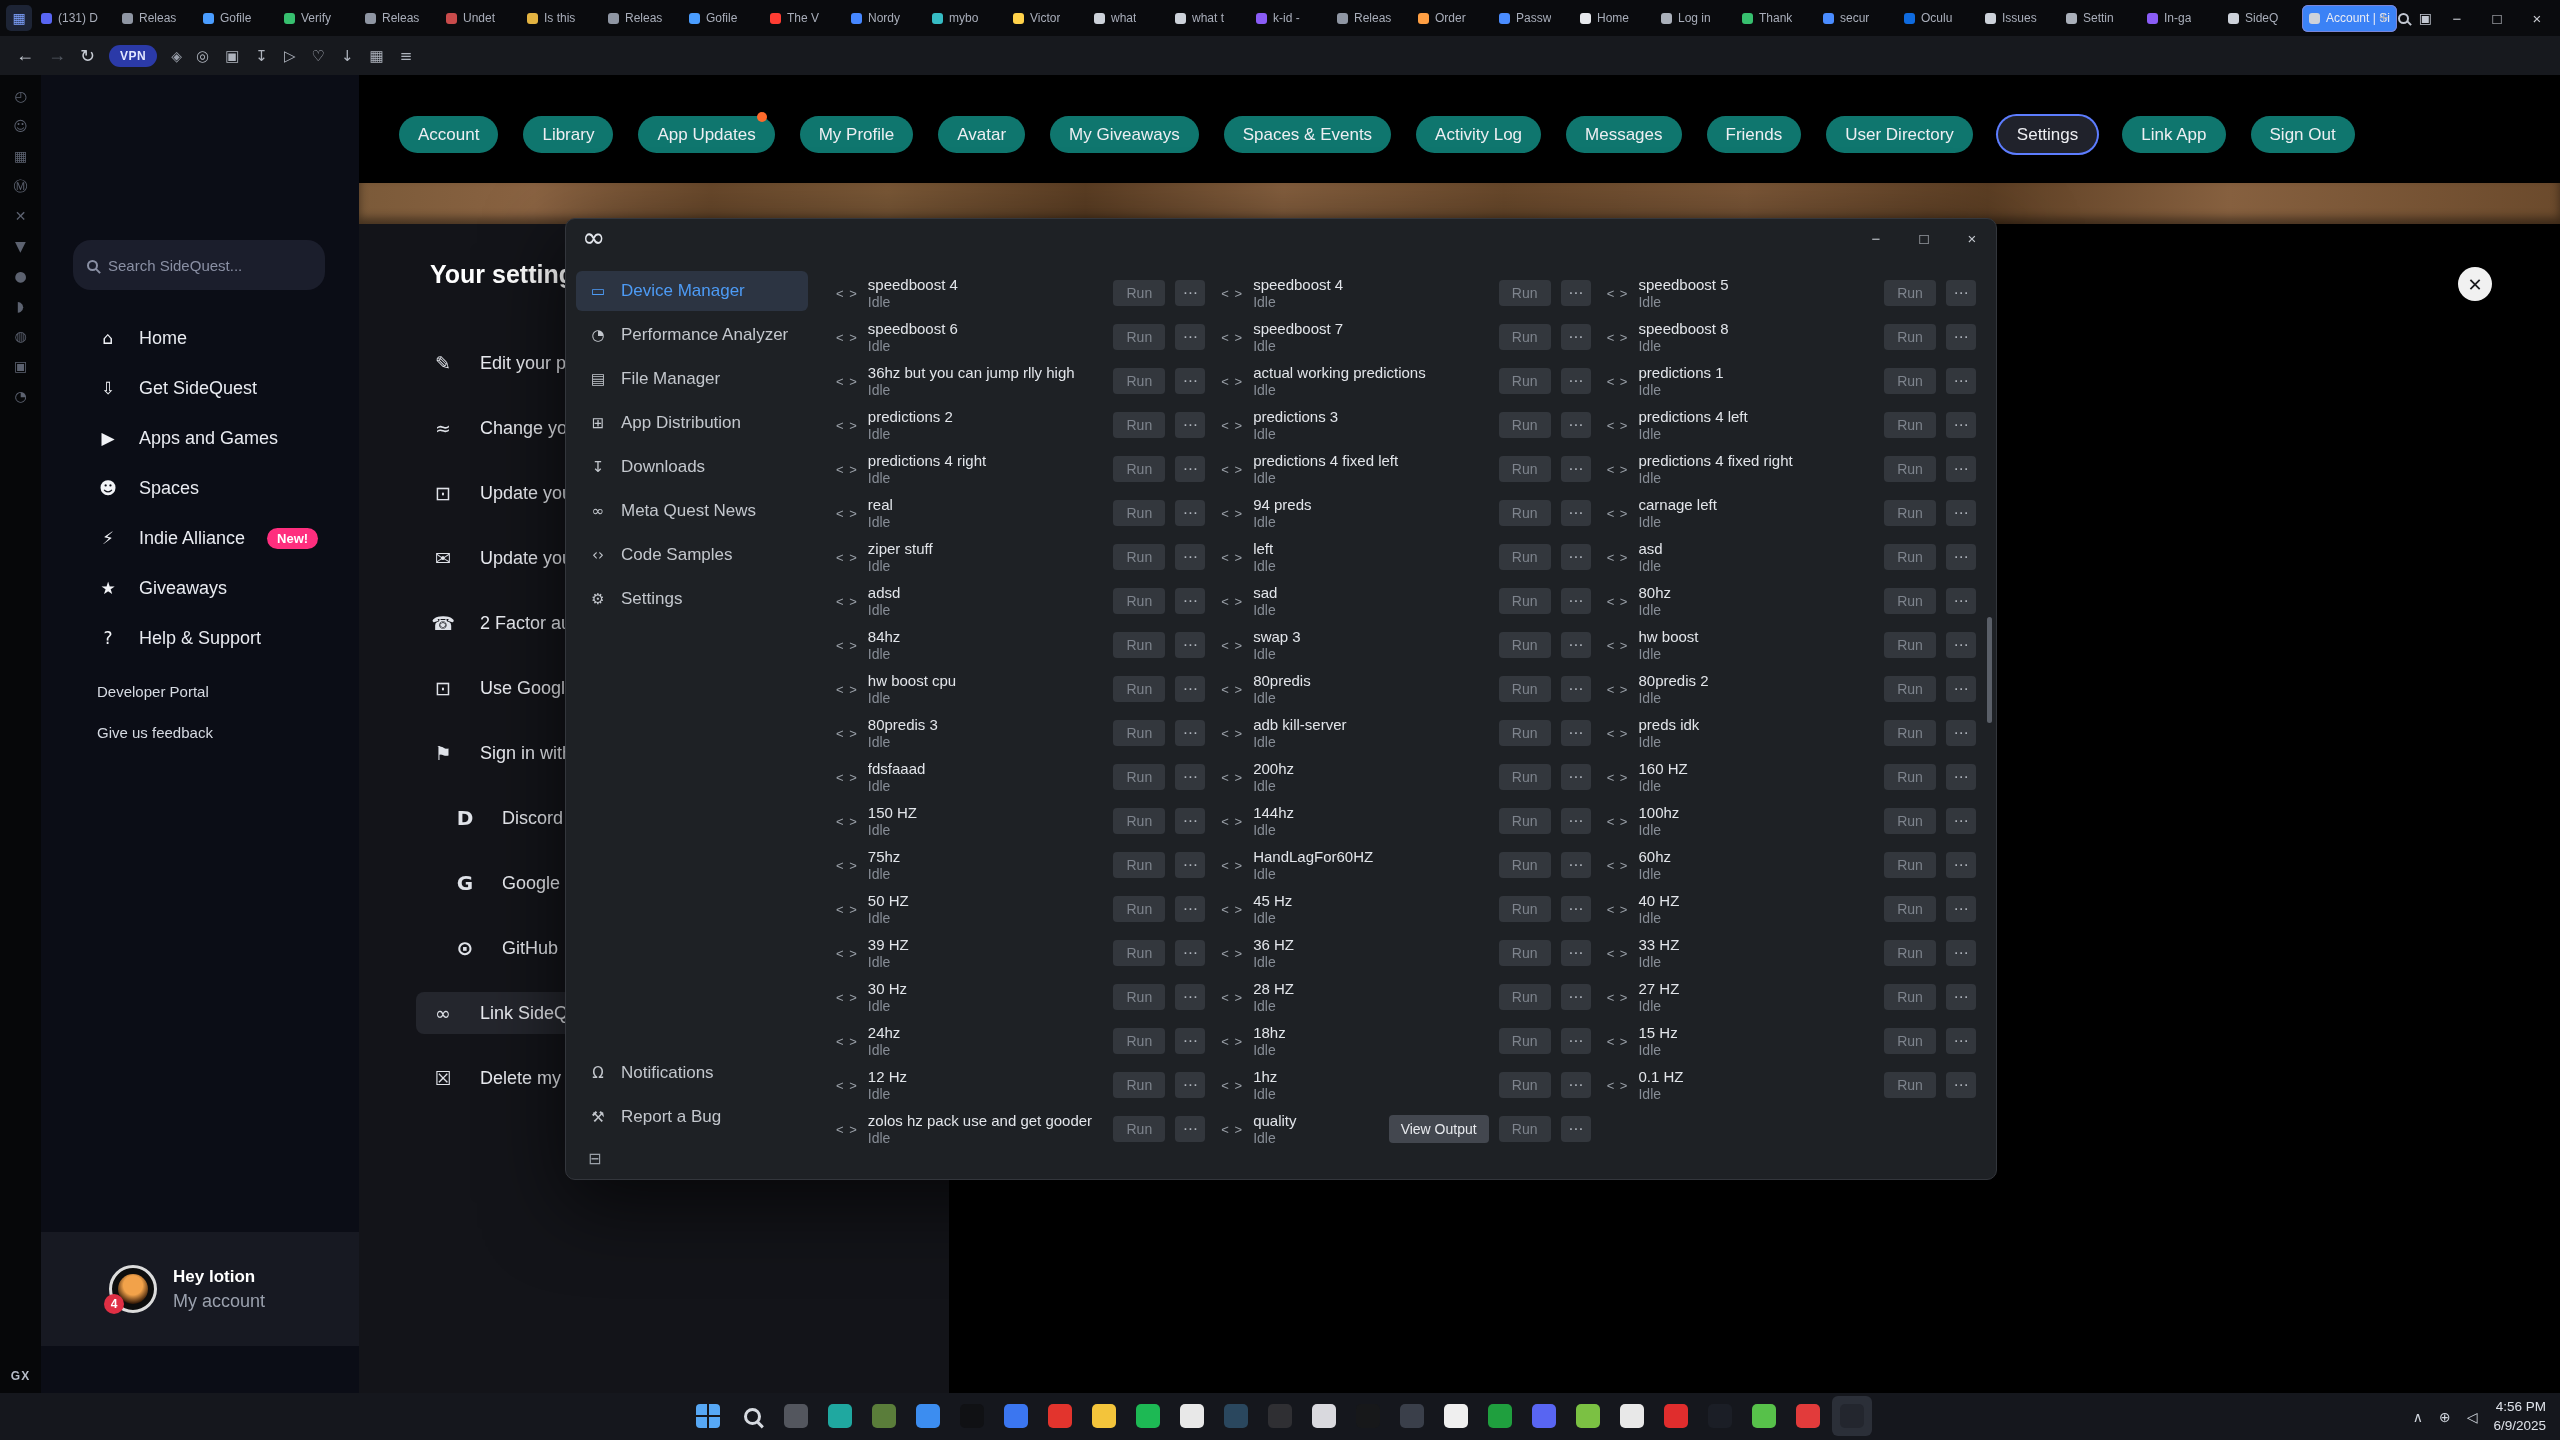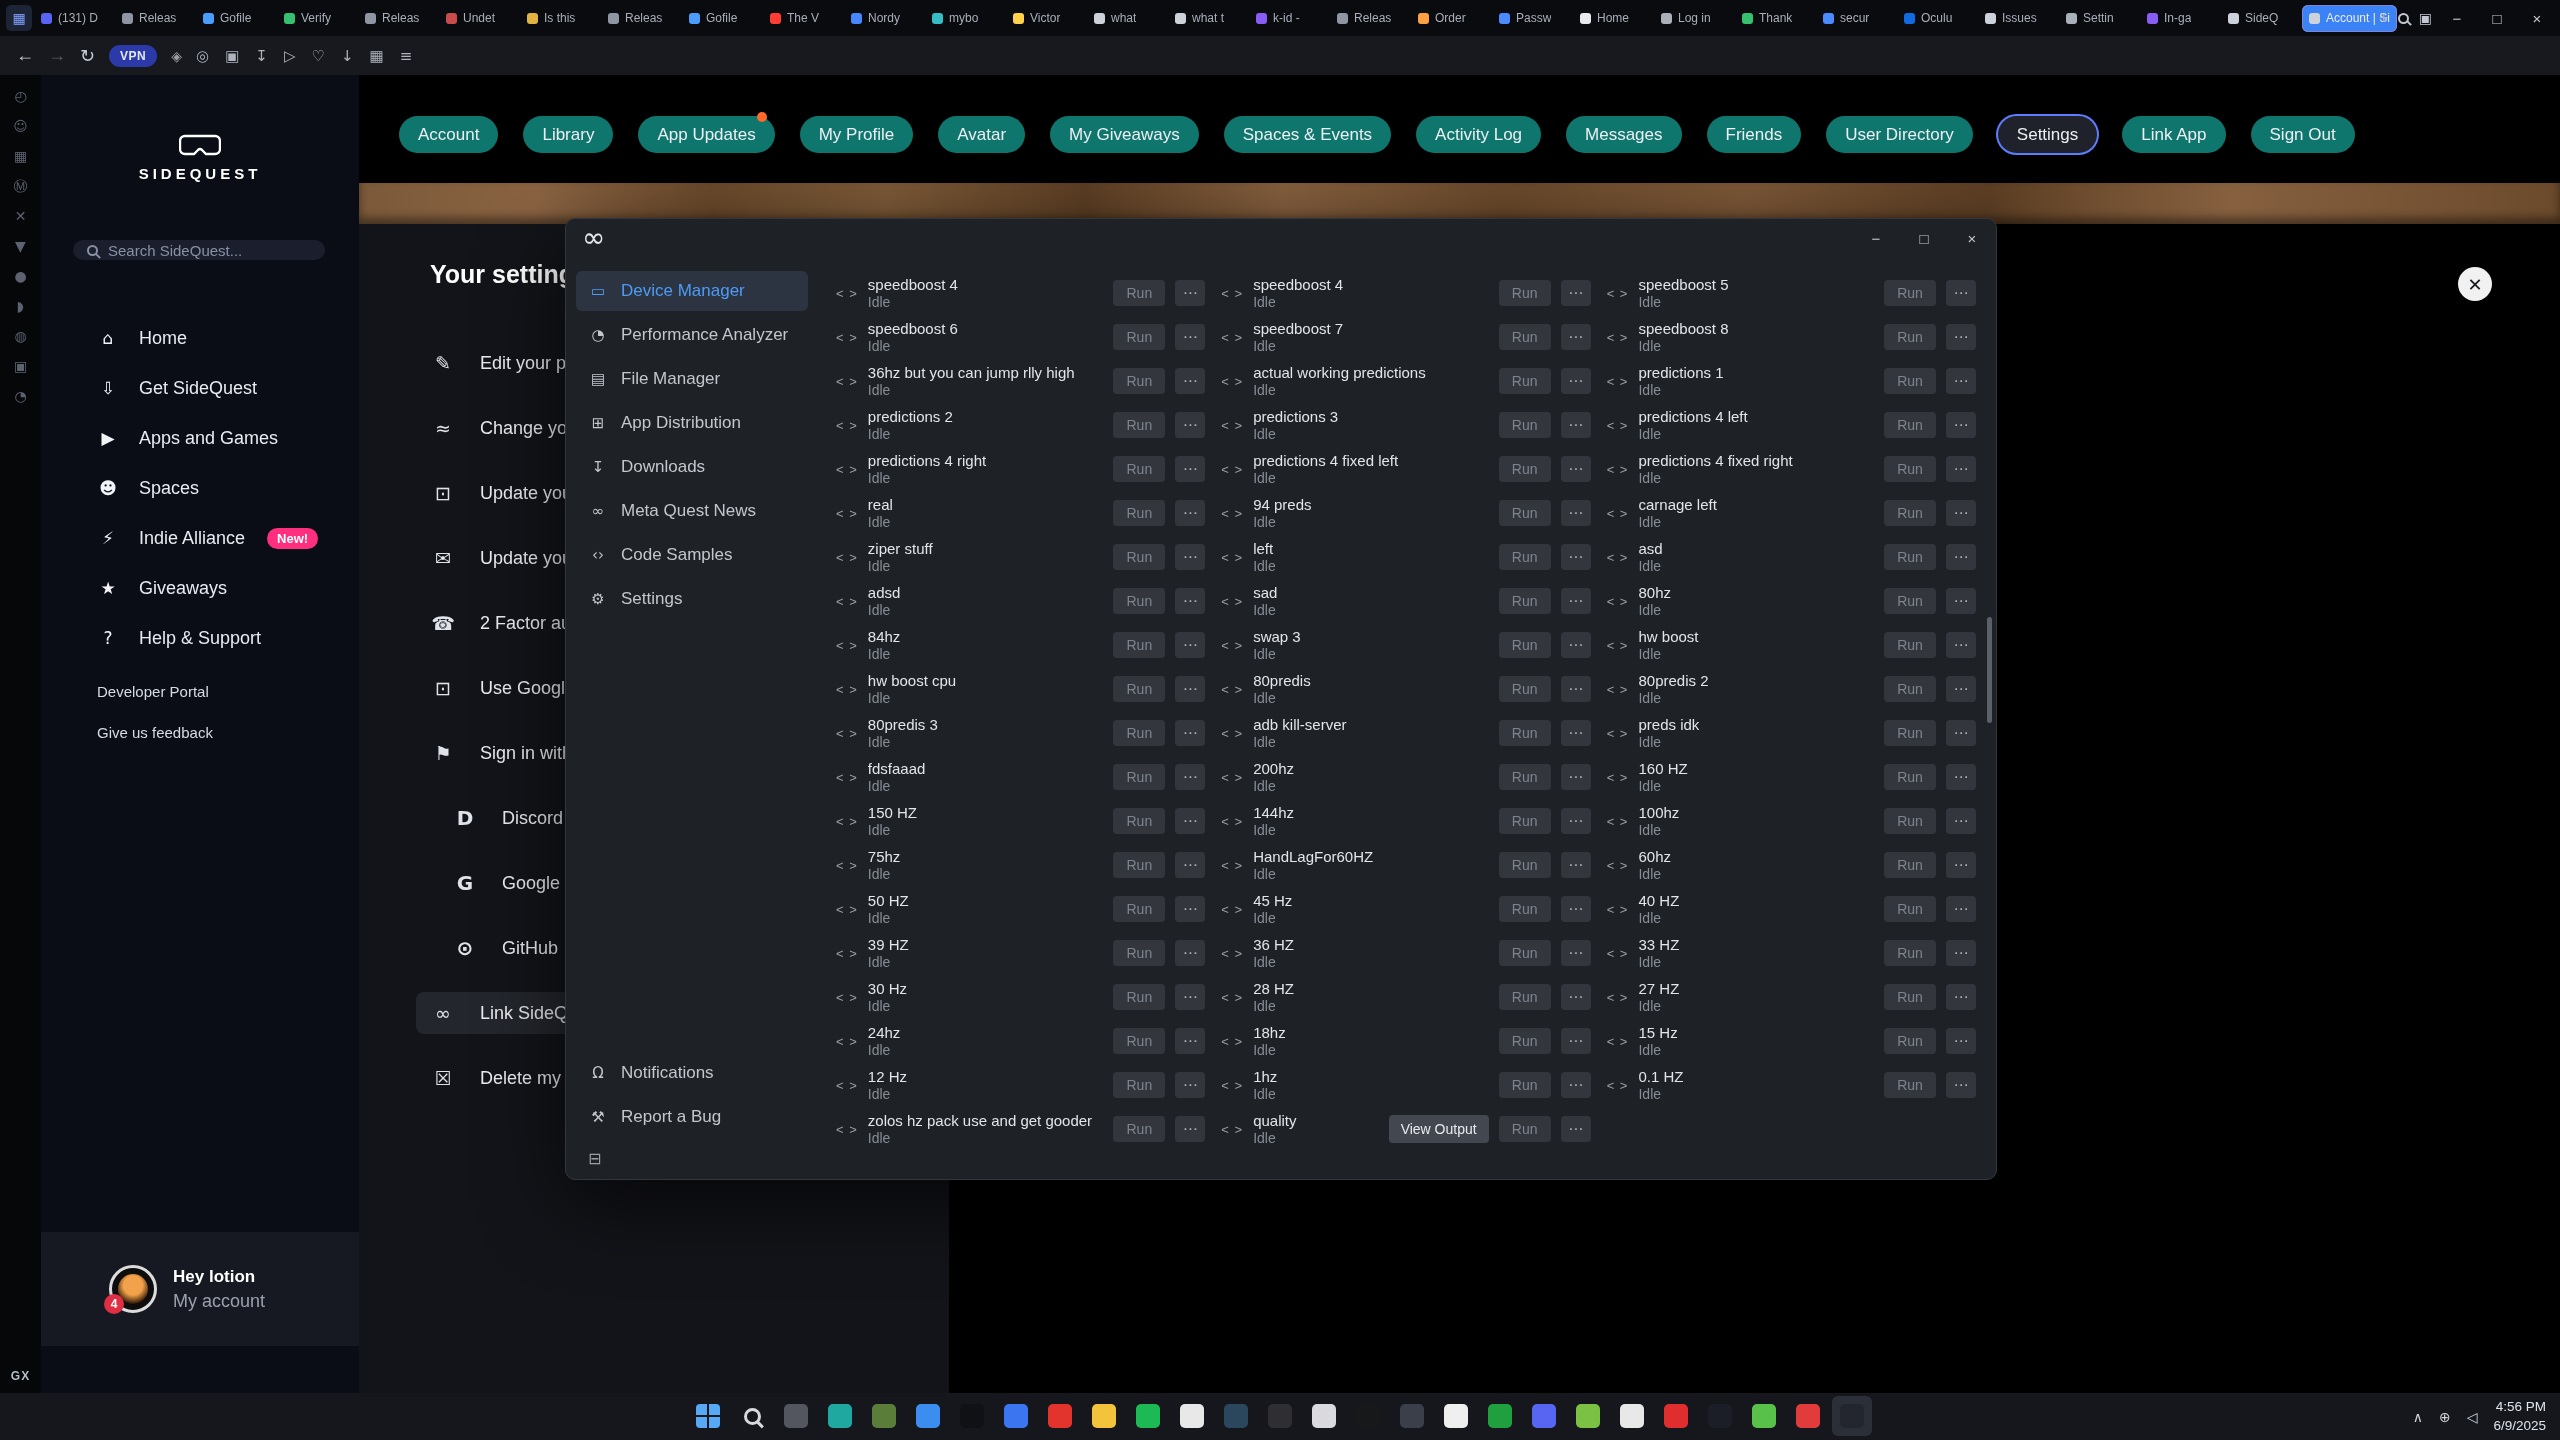--- a/index.html
+++ b/index.html
@@ -47,21 +47,21 @@
            display:flex;flex-direction:column;align-items:center;padding-top:14px;gap:16px}
   .rail-ic{color:#5c6270;font-size:14px;line-height:1}
   .gx-logo{position:absolute;bottom:10px;left:0;width:41px;text-align:center;
            font-size:12px;font-weight:bold;color:#b6bcc8;letter-spacing:1px}
 
   
   .sq-side{position:absolute;left:41px;top:75px;width:318px;bottom:47px;background:#0b0d16;overflow:hidden}
   .sq-logo{position:absolute;top:58px;left:0;width:318px;text-align:center}
   .sq-logo svg{display:block;margin:0 auto 8px}
   .sq-logo-text{font-size:15px;font-weight:bold;color:#fff;letter-spacing:4px}
-  .sq-search{position:absolute;left:32px;top:165px;width:252px;height:20px;border-radius:18px;
+  .sq-search{position:absolute;left:32px;top:165px;width:252px;height:50px;border-radius:18px;
              background:#1b1e2c;display:flex;align-items:center;gap:10px;padding:0 14px}
   .sq-search input{background:transparent;color:#cfd3de;font-size:15px;width:100%;
                    font-family:"Liberation Sans",sans-serif}
   .sq-search input::placeholder{color:#8a90a4}
   .sq-mag{width:11px;height:11px;border:2px solid #8a90a4;border-radius:50%;position:relative;flex:none}
   .sq-mag::after{content:"";position:absolute;width:6px;height:2px;background:#8a90a4;
                  bottom:-3px;right:-5px;transform:rotate(45deg)}
   .sq-nav{position:absolute;left:0;top:238px;width:318px}
   .sq-item{display:flex;align-items:center;gap:20px;height:50px;padding-left:56px;
            color:#e9ebf1;font-size:18px}
@@ -370,26 +370,20 @@
 
       <span class="rail-ic glyph">▣</span>
 
       <span class="rail-ic glyph">◔</span>
 
   </div>
   <span class="gx-logo">GX</span>
 </div>
 
 <div class="sq-side">
-  <div class="sq-logo">
-    <svg width="42" height="24" viewBox="0 0 42 24">
-      <path d="M6 3 h30 a5 5 0 0 1 5 5 v8 a5 5 0 0 1 -5 5 h-9 l-4 -4 a3 3 0 0 0 -4 0 l-4 4 h-9 a5 5 0 0 1 -5 -5 v-8 a5 5 0 0 1 5 -5 z" fill="none" stroke="#ffffff" stroke-width="2.4"></path>
-    </svg>
-    <div class="sq-logo-text">SIDEQUEST</div>
-  </div>
   <div class="sq-search">
     <span class="sq-mag"></span>
     <input type="text" placeholder="Search SideQuest..." style="">
   </div>
   <div class="sq-nav">
 
       <div class="sq-item">
         <span class="ic">⌂</span>
         <span>Home</span>
 

